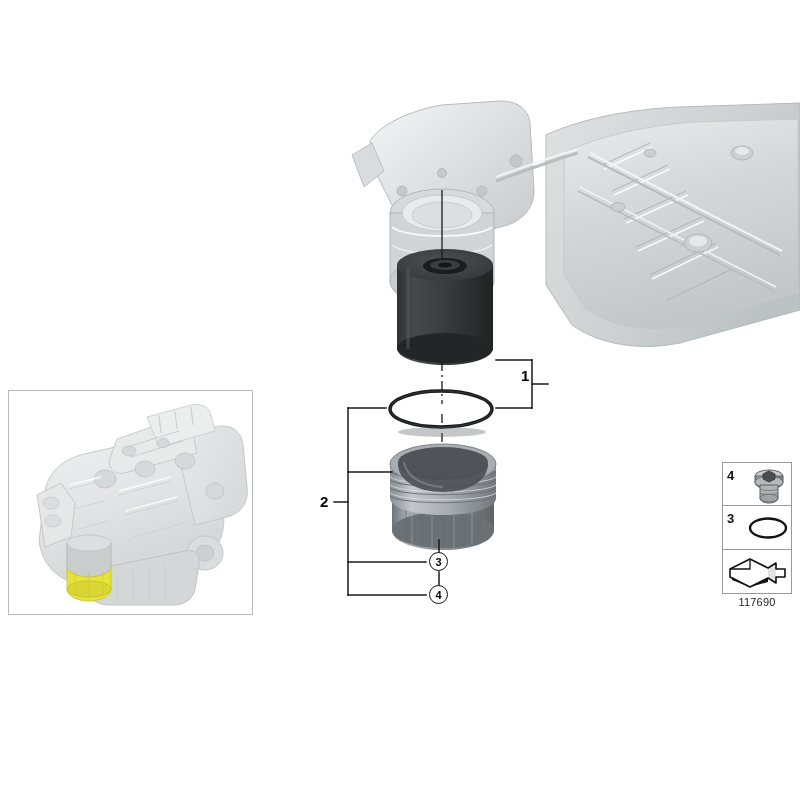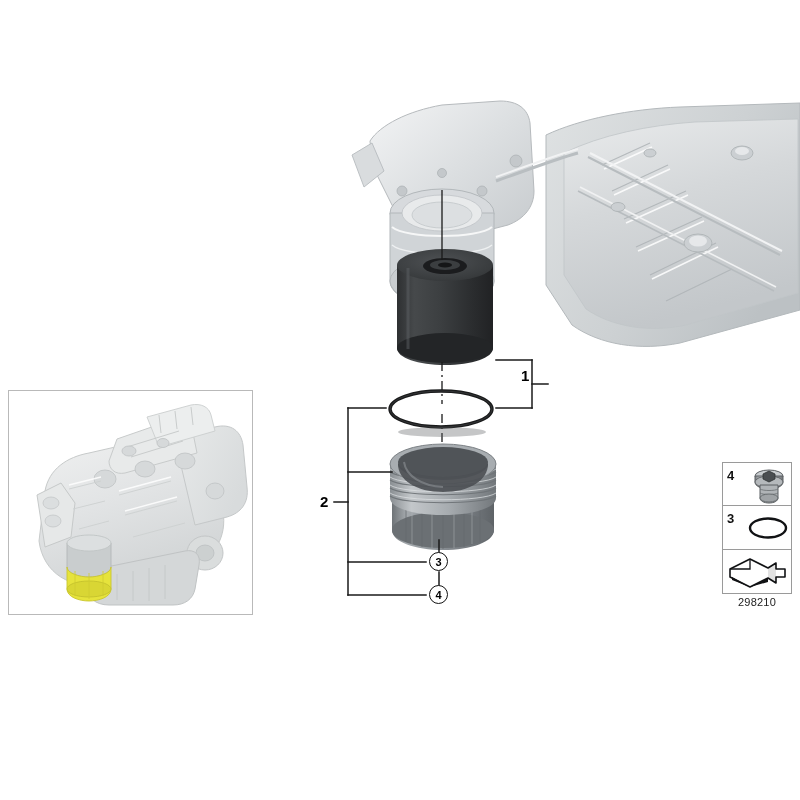--- a/index.html
+++ b/index.html
@@ -477,21 +477,21 @@
       <svg style="position:absolute; left:5px; top:6px;" width="60" height="32" viewBox="0 0 60 32">
 
         <polygon points="2,13 22,3 40,12 48,7 48,13 57,13 57,21 48,21 48,27 40,22 22,31 2,21" fill="#ffffff" stroke="#111214" stroke-width="1.6" stroke-linejoin="round"></polygon>
         <polygon points="4,21 22,31 40,22 40,26 22,31 4,24" fill="#111214"></polygon>
         <polygon points="40,12 48,7 48,27 40,22" fill="#111214" opacity="0.12"></polygon>
         <path d="M22 3 L 22 13 L 2 13" fill="none" stroke="#111214" stroke-width="1.3"></path>
       </svg>
     </div>
   </div>
 
-  <div class="abs" id="legend-code">298210</div>
+  <div class="abs" id="legend-code">117690</div>
 
   <div class="abs" id="bottom-brand">
 
     
     
 
     
     
   </div>
 

